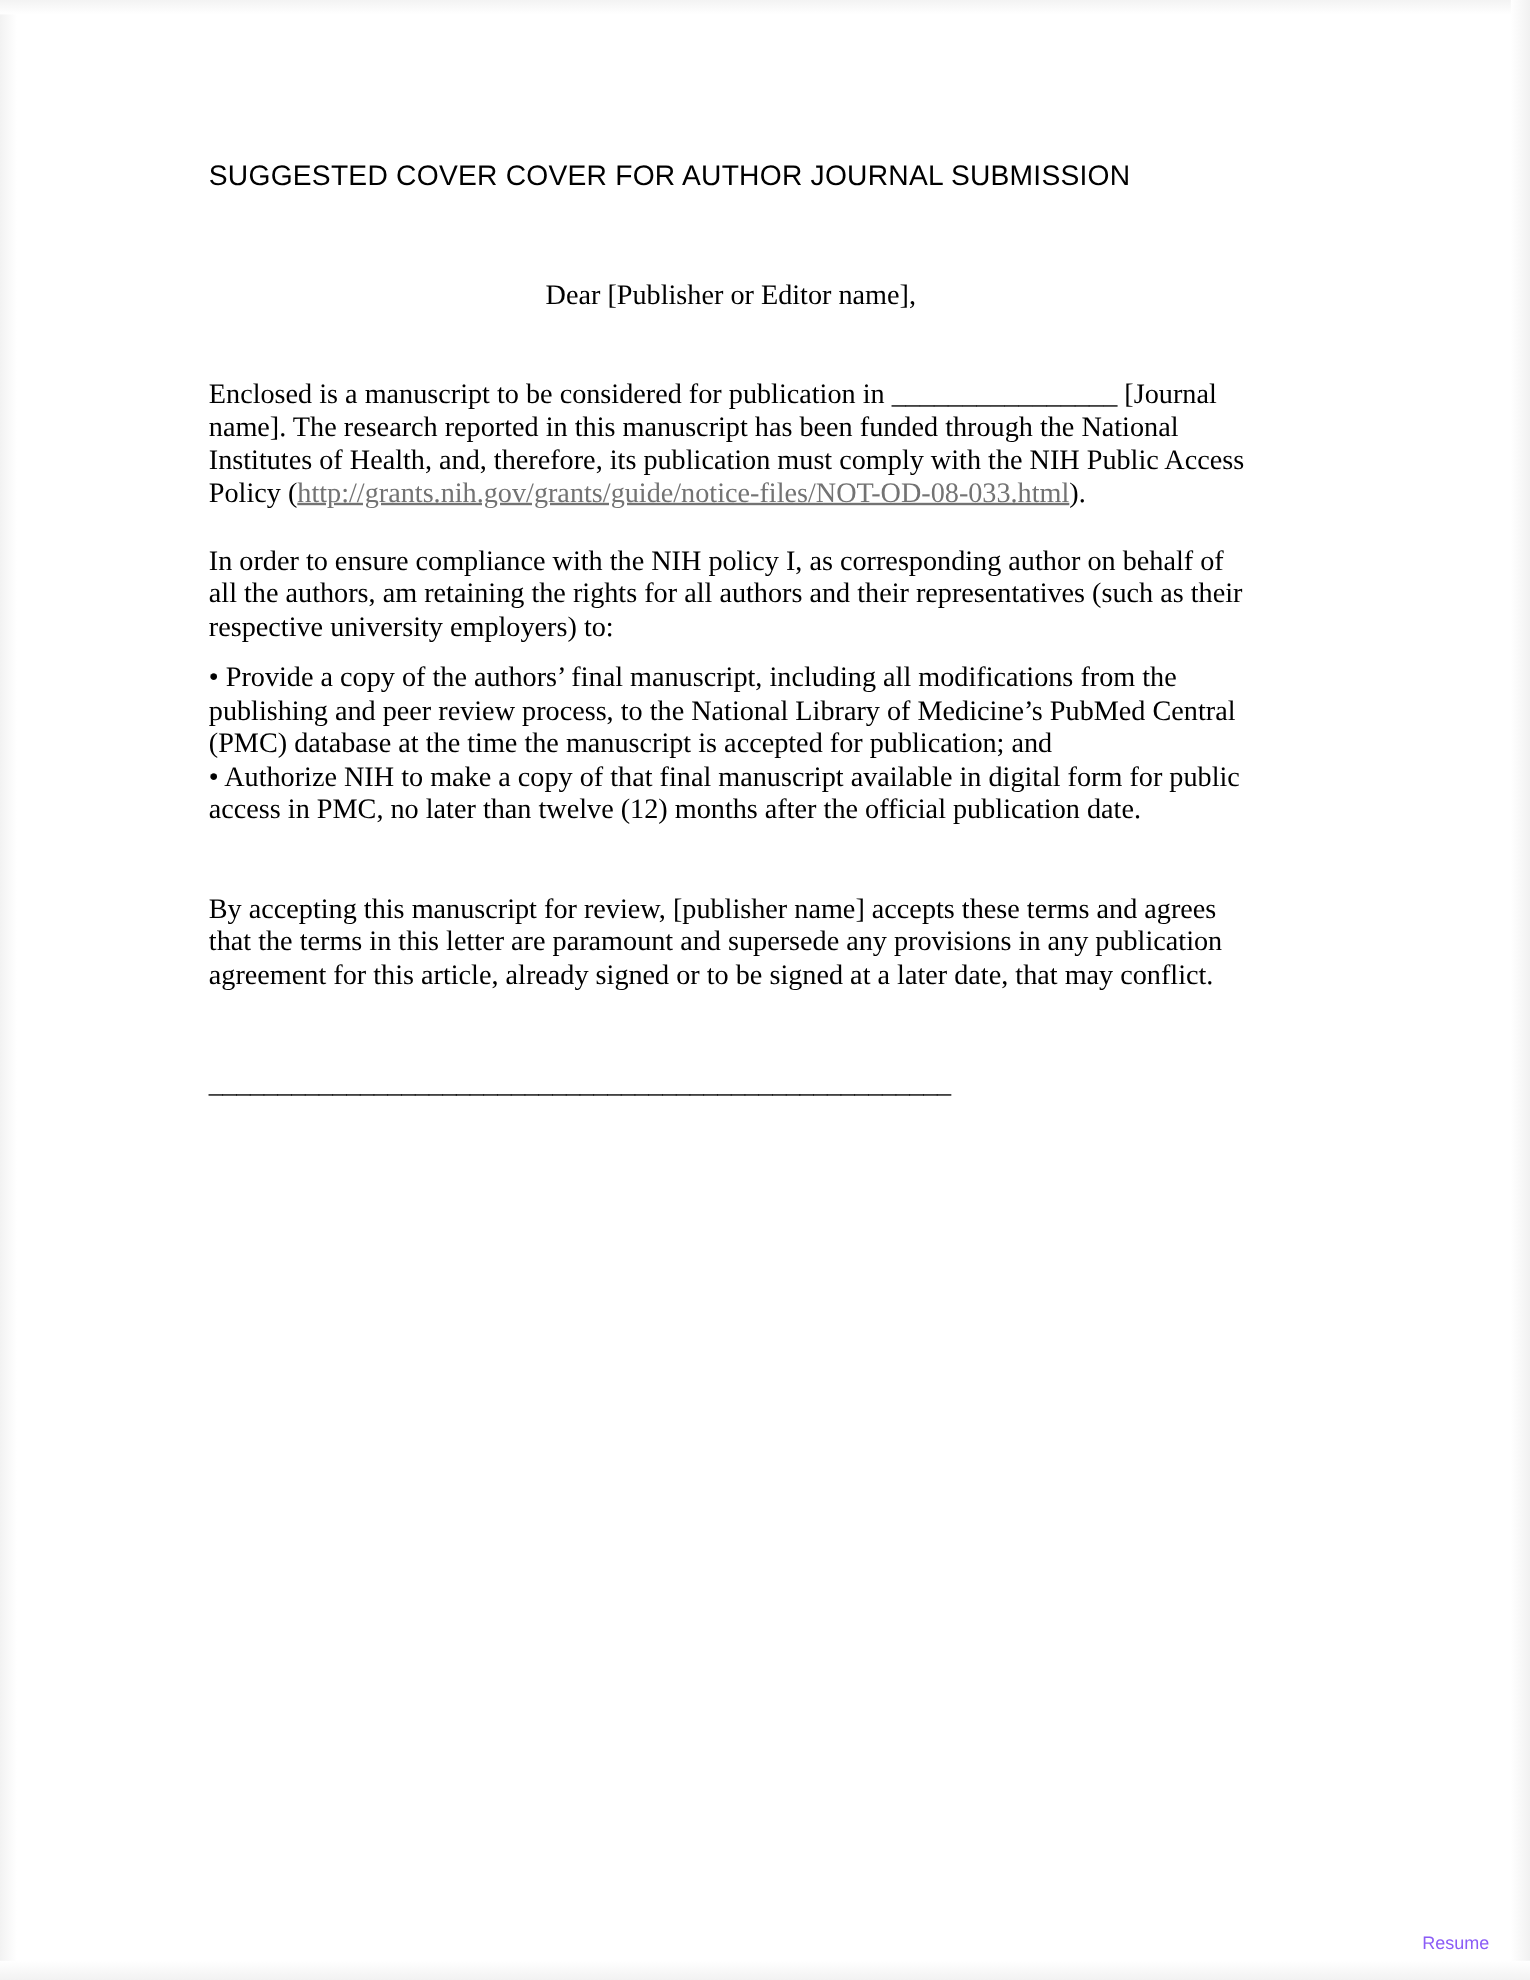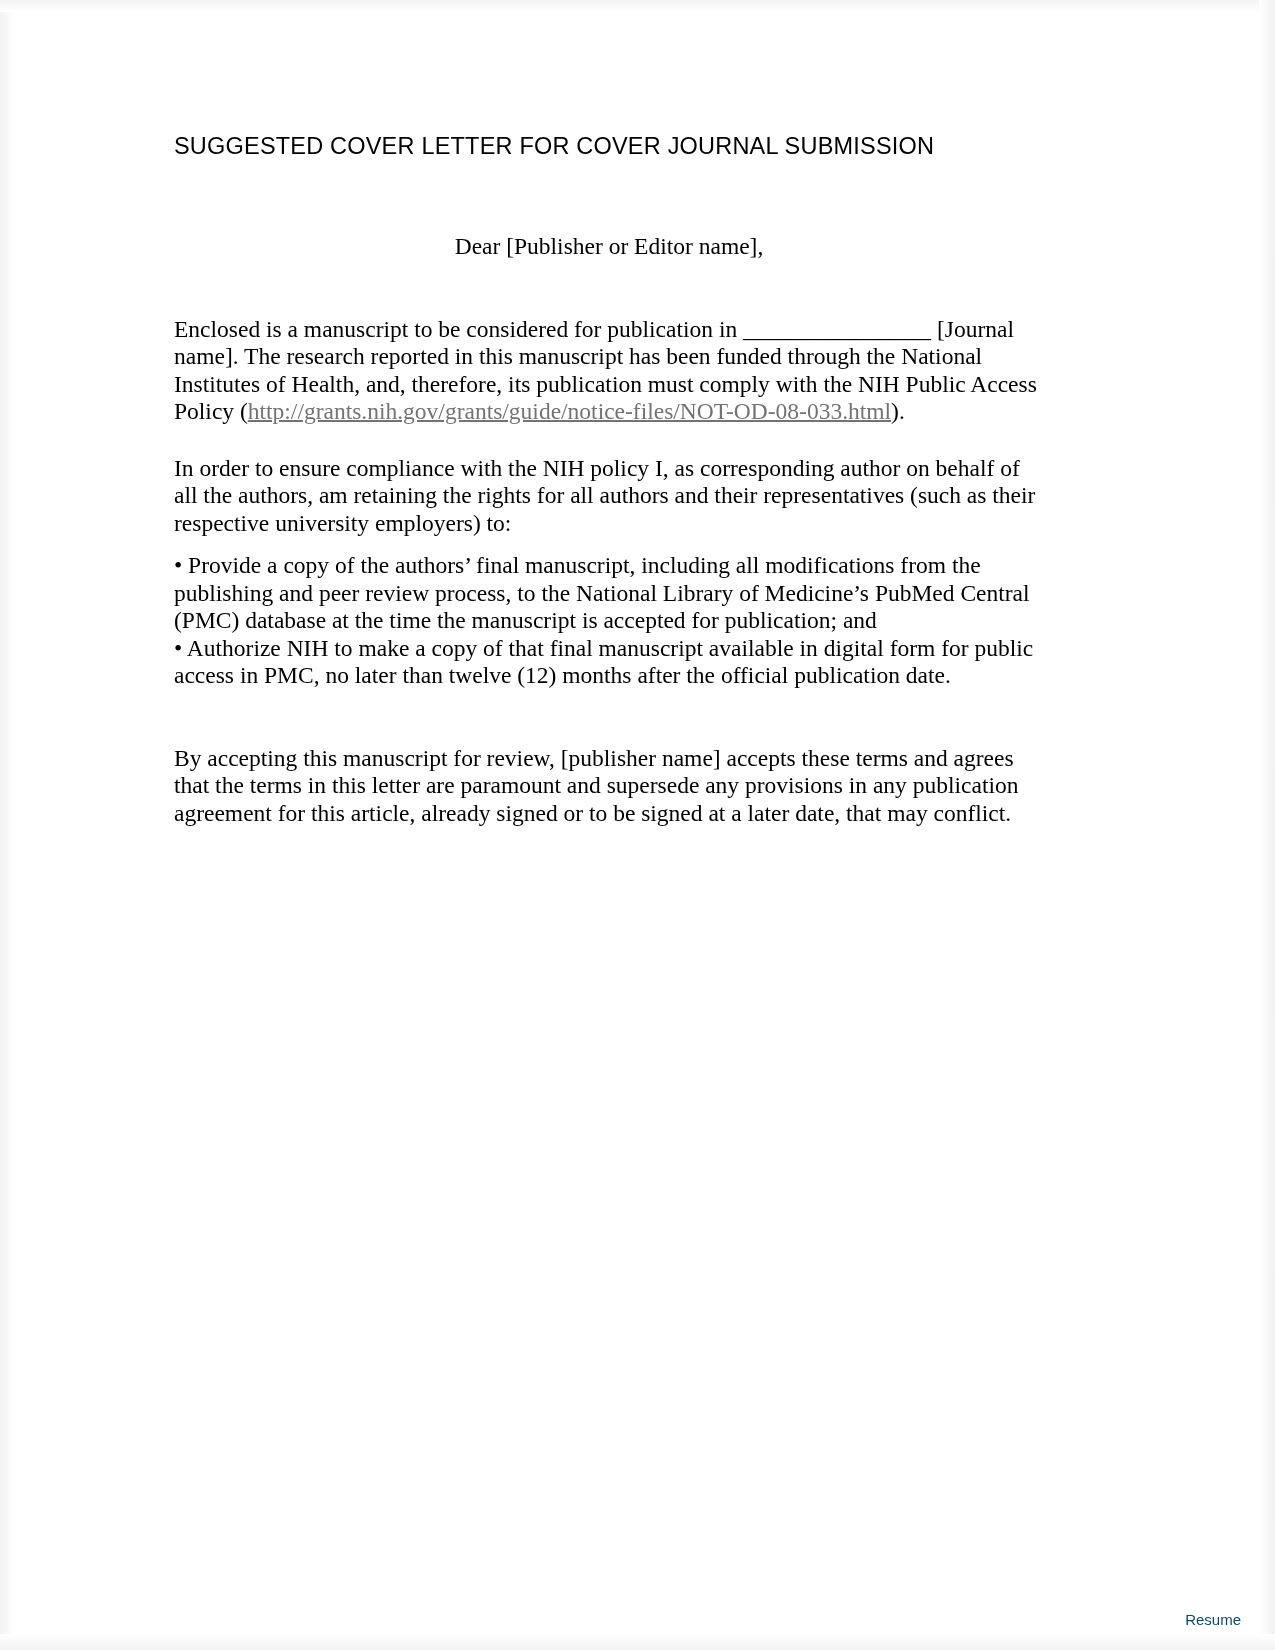--- a/index.html
+++ b/index.html
@@ -100,50 +100,51 @@
   .sig-caption {
     margin-top: 0px;
   }
 
   .footer {
     position: absolute;
     right: 34px;
     bottom: 22px;
     font-family: "Liberation Sans", sans-serif;
     font-size: 15px;
-    color: #0c4a6e;
+    color: #8b5cf6;
   }
 </style>
 </head>
 <body>
 
 <div class="page">
 
   <div class="edge-shade-left"></div>
   <div class="edge-shade-top"></div>
   <div class="edge-shade-right"></div>
   <div class="edge-shade-bottom"></div>
 
   <div class="content">
 
-    <h1 class="doc-title">SUGGESTED COVER LETTER FOR COVER JOURNAL SUBMISSION</h1>
+    <h1 class="doc-title">SUGGESTED COVER COVER FOR AUTHOR JOURNAL SUBMISSION</h1>
 
     <p class="body-text salutation">Dear [Publisher or Editor name],</p>
 
     <p class="body-text para"><span>Enclosed is a manuscript to be considered for publication in ________________ [Journal name].  The research reported in this manuscript has been funded through the National Institutes of Health, and, therefore, its publication must comply with the NIH Public Access Policy (</span><a class="link" href="#">http://grants.nih.gov/grants/guide/notice-files/NOT-OD-08-033.html</a><span>).</span></p>
 
     <p class="body-text para-tight">In order to ensure compliance with the NIH policy I, as corresponding author on behalf of all the authors, am retaining the rights for all authors and their representatives (such as their respective university employers) to:</p>
 
     <div class="body-text bullets">
       <span class="bullet-line">• Provide a copy of the authors’ final manuscript, including all modifications from the publishing and peer review process, to the National Library of Medicine’s PubMed Central (PMC) database at the time the manuscript is accepted for publication; and</span>
       <span class="bullet-line">• Authorize NIH to make a copy of that final manuscript available in digital form for public access in PMC, no later than twelve (12) months after the official publication date.</span>
     </div>
 
     <p class="body-text para">By accepting this manuscript for review, [publisher name] accepts these terms and agrees that the terms in this letter are paramount and supersede any provisions in any publication agreement for this article, already signed or to be signed at a later date, that may conflict.</p>
 
     <div class="sig-block">
+      <span class="sig-rule">______________________________________________________</span>
     </div>
 
   </div>
 
   <div class="footer">Resume</div>
 
 </div>
 
 </body></html>

